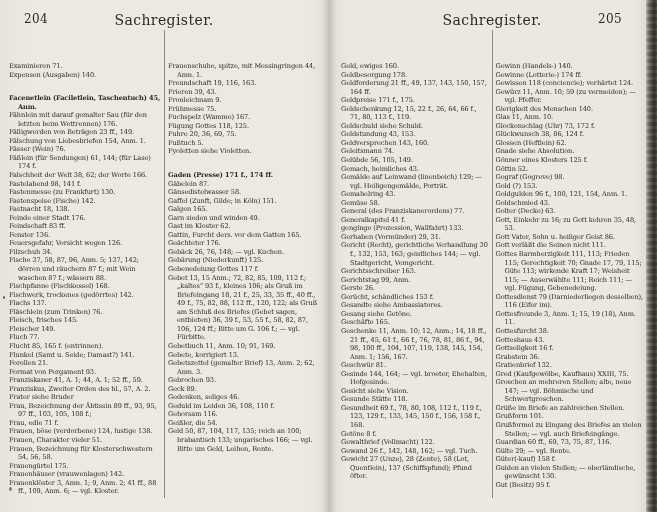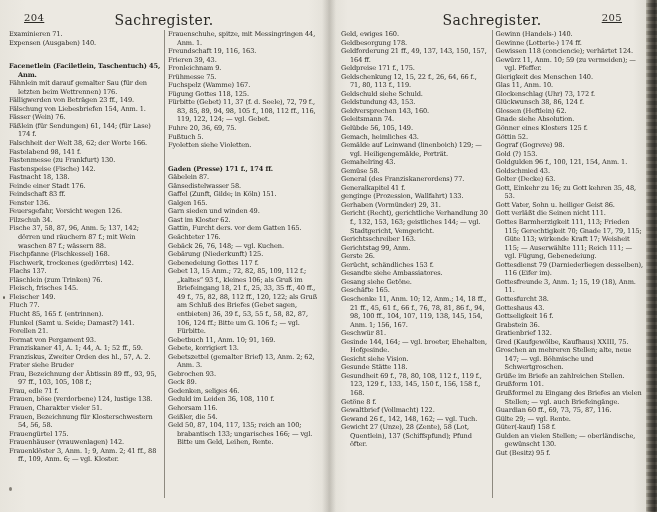--- a/index.html
+++ b/index.html
@@ -24,30 +24,30 @@
   }
   .edge-band:before{
     content:"";position:absolute;inset:0;
     background:repeating-linear-gradient(180deg,rgba(255,255,255,.10) 0 3px,rgba(0,0,0,.12) 3px 7px);
     mix-blend-mode:overlay;
   }
   .page-header{
     position:absolute;top:12px;left:0;right:0;height:14px;
     font-size:8.5px;letter-spacing:.4px;
   }
-  .page-num{position:absolute;top:0;font-size:10px;text-decoration:underline;}
+  .page-num{position:absolute;top:0;font-size:12px;}
   .page-left .page-num{left:24px;}
   .page-right .page-num{right:34px;}
   .running-title{position:absolute;left:0;right:0;text-align:center;font-size:14px;}
   .columns{
     position:absolute;top:30px;bottom:8px;display:flex;
   }
   .page-left .columns{left:9px;right:7px;}
   .page-right .columns{left:13px;right:13px;}
-  .col{width:152px;overflow:hidden;}
+  .col{width:152px;overflow:hidden;margin-top:32px;}
   .col-divider{width:1px;background:#8d897f;margin:0 3px;height:468px;}
   .entry{
     margin:0;padding:0 0 0 9px;text-indent:-9px;
     font-size:6.6px;line-height:8.55px;letter-spacing:-0.1px;
     text-align:left;
   }
   .entry.lead{font-weight:bold;}
   .entry.sp{height:15px;padding:0;}
   .speck{position:absolute;background:#5a564d;border-radius:50%;}
   .speck1{left:3px;top:296px;width:2px;height:3px;}
@@ -111,21 +111,20 @@
         </div>
       <div class="col-divider"></div>
       <div class="col">
           <p class="entry">Frauenschuhe, spitze, mit Messingringen 44, Anm. 1.</p>
           <p class="entry">Freundschaft 19, 116, 163.</p>
           <p class="entry">Frieren 39, 43.</p>
           <p class="entry">Fronleichnam 9.</p>
           <p class="entry">Frühmesse 75.</p>
           <p class="entry">Fuchspelz (Wamme) 167.</p>
           <p class="entry">Fügung Gottes 118, 125.</p>
-          <p class="entry">Fürbitte (Gebet) 11, 37 (f. d. Seele), 72, 79 f., 83, 85, 89, 94, 98, 105 f., 108, 112 ff., 116, 119, 122, 124; — vgl. Gebet.</p>
           <p class="entry">Fuhre 20, 36, 69, 75.</p>
           <p class="entry">Fußtuch 5.</p>
           <p class="entry">Fyoletten siehe Violetten.</p>
           <p class="entry sp"></p>
           <p class="entry lead">Gaden (Presse) 171 f., 174 ff.</p>
           <p class="entry">Gäbelein 87.</p>
           <p class="entry">Gänsedistelwasser 58.</p>
           <p class="entry">Gaffel (Zunft, Gilde; in Köln) 151.</p>
           <p class="entry">Galgen 165.</p>
           <p class="entry">Garn sieden und winden 49.</p>

